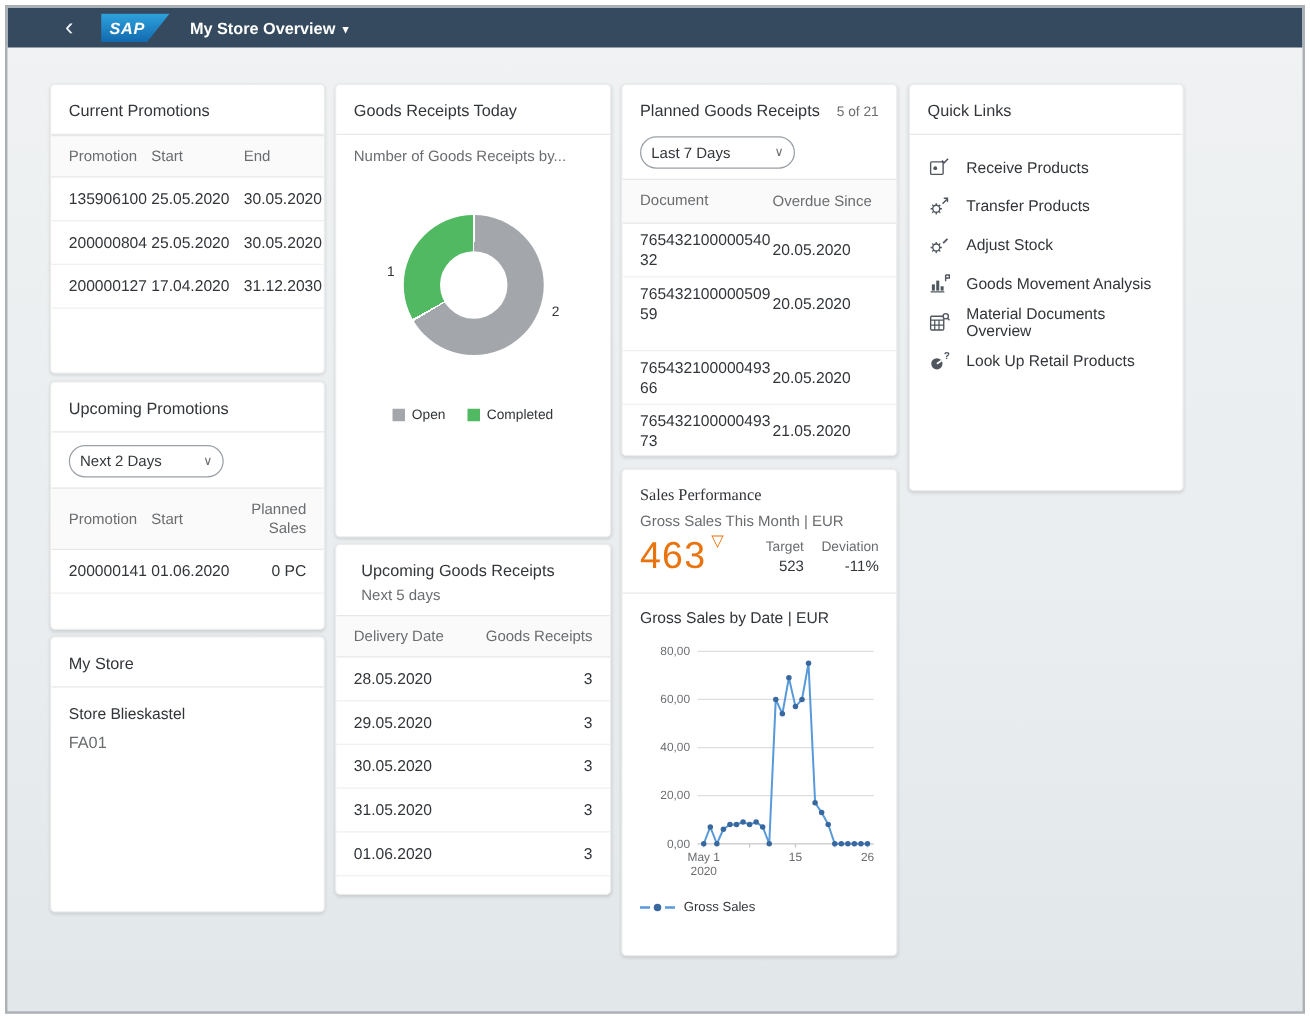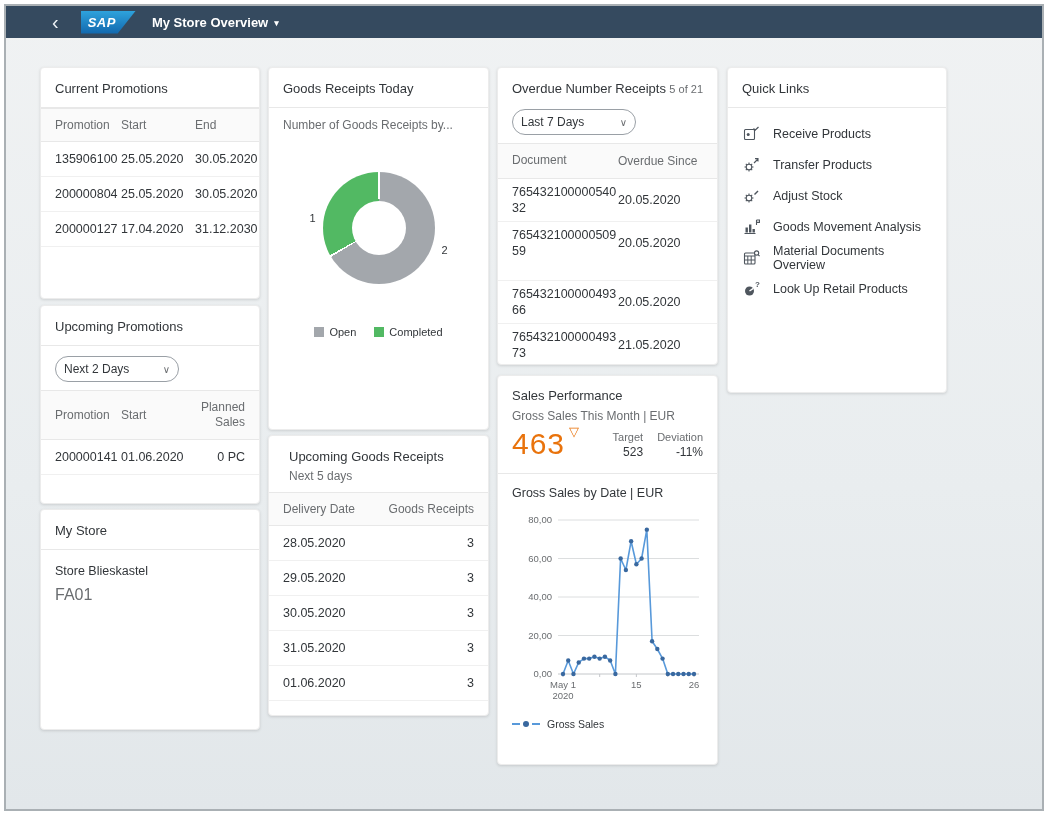--- a/index.html
+++ b/index.html
@@ -64,28 +64,28 @@
   .donut::after{content:"";position:absolute;inset:29px;border-radius:50%;background:#fff;}
   .slice-label{position:absolute;font-size:11px;color:#32363a;}
   .slice-label.l1{left:-13px;top:36%;}
   .slice-label.l2{right:-13px;top:64%;}
   .donut-legend{display:flex;justify-content:center;gap:18px;margin-top:42px;font-size:11px;color:#32363a;}
   .donut-legend .item{display:flex;align-items:center;gap:5px;}
   .swatch{width:10px;height:10px;display:inline-block;}
   
   .store-body{padding:14px;}
   .store-name{font-size:12.5px;color:#32363a;}
-  .store-id{font-size:16px;color:#6a6d70;margin-top:8px;}
+  .store-id{font-size:13px;color:#6a6d70;margin-top:8px;}
   
   .ql-item{display:flex;align-items:center;gap:13px;padding:6px 14px;height:19px;cursor:pointer;}
   .ql-item .lbl{font-size:12.5px;color:#32363a;}
   .ql-icon{width:18px;height:18px;flex:0 0 18px;}
   
   .sp-body{padding:12px 14px 0 14px;}
-  .sp-title{font-size:13px;}
+  .sp-title{font-size:13px;font-family:Liberation Serif, serif;}
   .sp-sub{font-size:12px;color:#6a6d70;margin-top:6px;}
   .kpi-row{display:flex;justify-content:space-between;align-items:flex-start;margin-top:4px;}
   .kpi-num{font-size:30px;letter-spacing:1px;}
   .kpi-trend{font-size:13px;vertical-align:top;position:relative;top:-3px;margin-left:4px;}
   .kpi-right{display:flex;gap:14px;margin-top:4px;}
   .kpi-col{text-align:right;}
   .kpi-col .lab{font-size:11px;color:#6a6d70;}
   .kpi-col .val{font-size:12px;color:#32363a;margin-top:2px;}
   .sp-sep{border-bottom:1px solid #e8e8e8;margin:12px -14px 0 -14px;}
   .sp-chart-title{font-size:12.5px;color:#32363a;margin-top:12px;}
@@ -205,21 +205,21 @@
     </div>
     <div class="tbl-row g2b">
       <span class="c1">01.06.2020</span>
       <span class="c2">3</span>
     </div>
   </div>
 
   <div class="card" style="left:491px;top:61px;width:219px;height:296px;">
     <div class="card-head">
       <div class="head-row">
-        <span>Overdue Number Receipts</span>
+        <span>Planned Goods Receipts</span>
         <span class="count-badge">5 of 21</span>
       </div>
     </div>
     <div class="dropdown" style="margin-top:2px;">
       <span>Last 7 Days</span>
       <span class="chev">∨</span>
     </div>
     <div class="tbl-head g2a">
       <span class="c1">Document</span>
       <span class="c2">Overdue Since</span>

